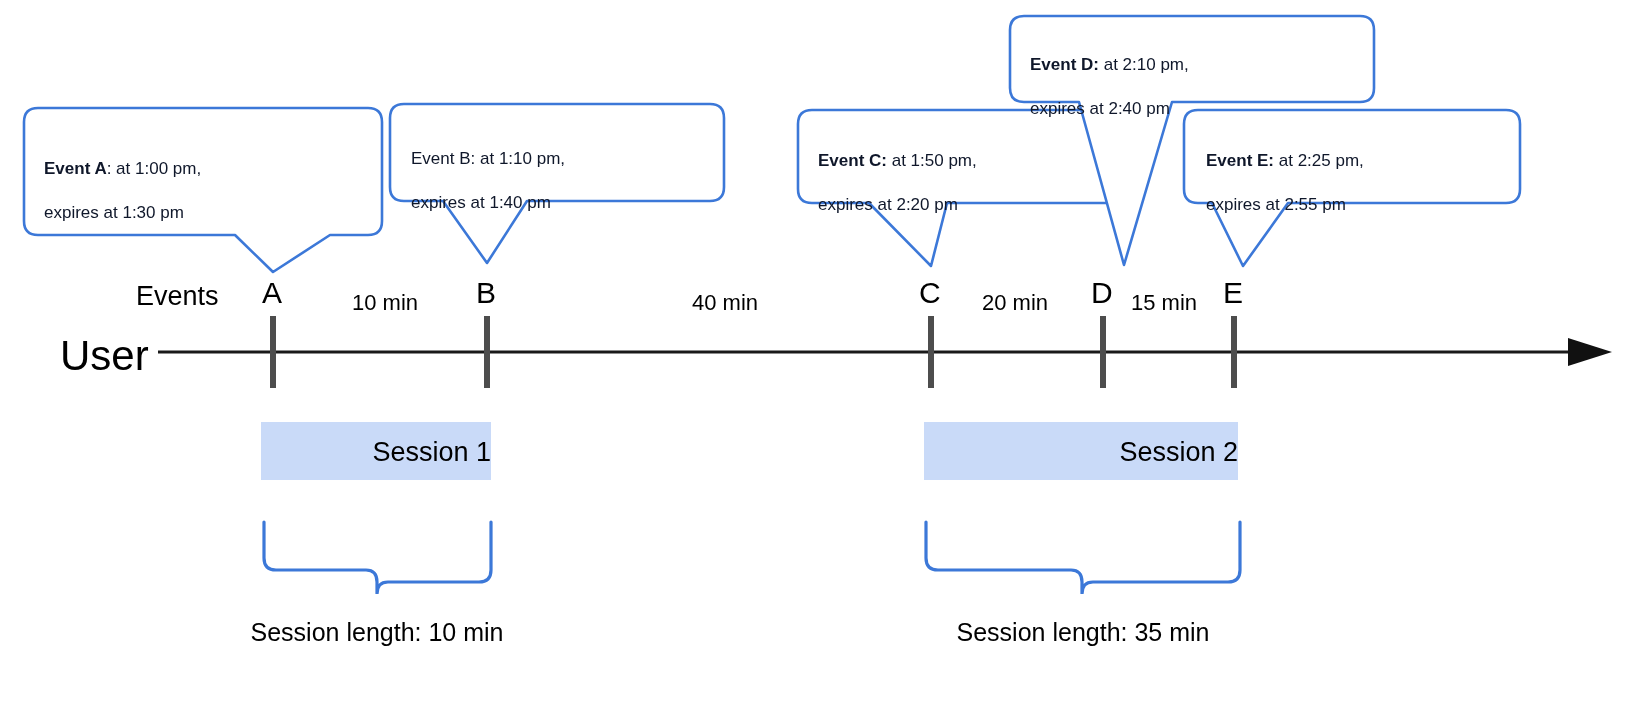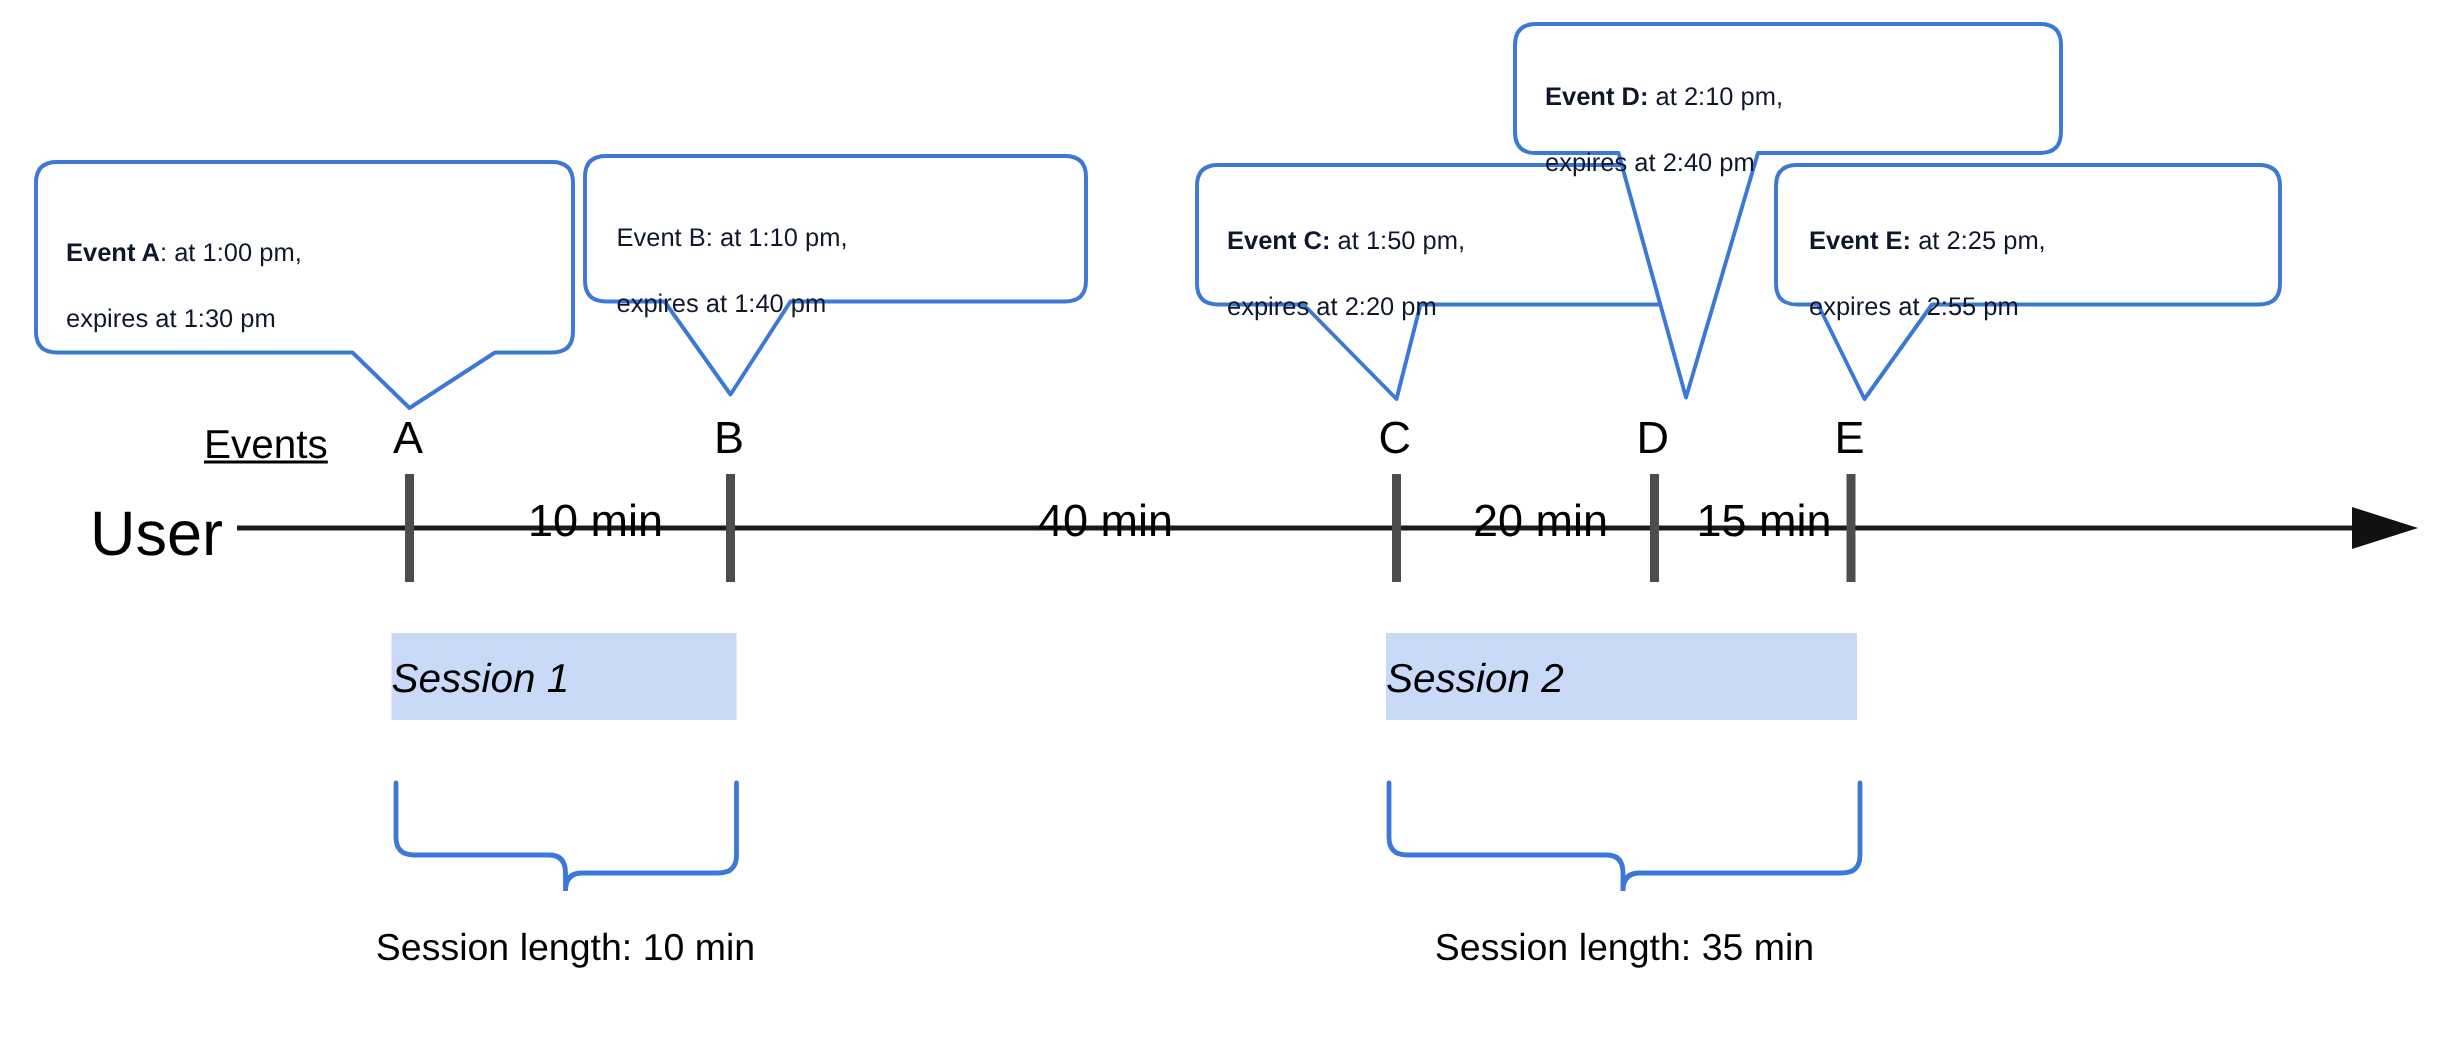--- a/index.html
+++ b/index.html
@@ -4,25 +4,25 @@
 <style>
   html,body{margin:0;padding:0;background:#ffffff;}
   body{width:1634px;height:702px;overflow:hidden;
        font-family:"Liberation Sans","DejaVu Sans",sans-serif;}
   #stage{position:relative;width:1634px;height:702px;background:#fff;}
   svg.layer{position:absolute;left:0;top:0;width:1634px;height:702px;}
   .callout-text{position:absolute;color:#0f172a;font-size:17px;line-height:1.30;
                 white-space:pre-line;letter-spacing:0px;}
   .axis-label{position:absolute;color:#000;}
   .user-label{font-size:42px;}
-  .events-label{font-size:27px;text-decoration:underline;}
+  .events-label{font-size:27px;}
   .tick-label{font-size:30px;}
-  .gap-label{font-size:30px;margin-top:41px;}
+  .gap-label{font-size:22px;}
   .session-label{position:absolute;font-size:27px;color:#000;
-                 text-align:left;font-style:italic;}
+                 text-align:right;}
   .session-len{position:absolute;font-size:25px;color:#000;text-align:center;}
   .session-bar{position:absolute;}
 </style>
 </head>
 <body>
 
 <div id="stage">
 
   <svg class="layer" viewBox="0 0 1634 702">
 

